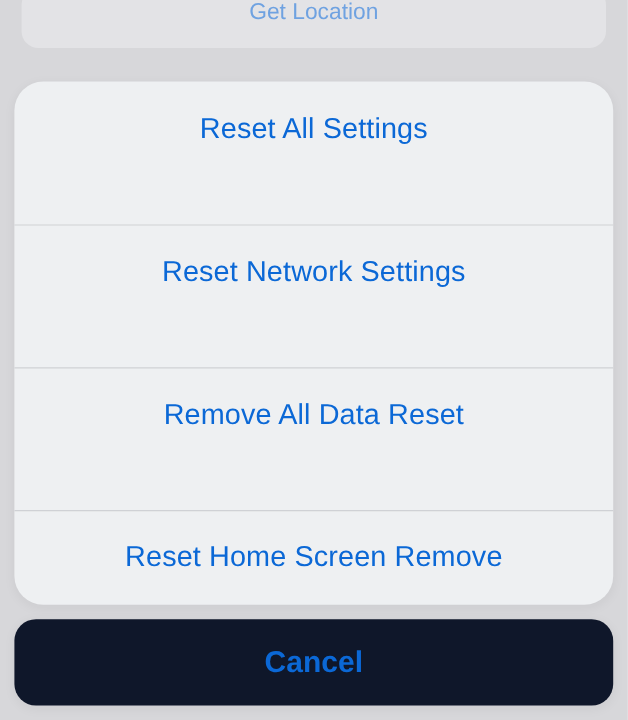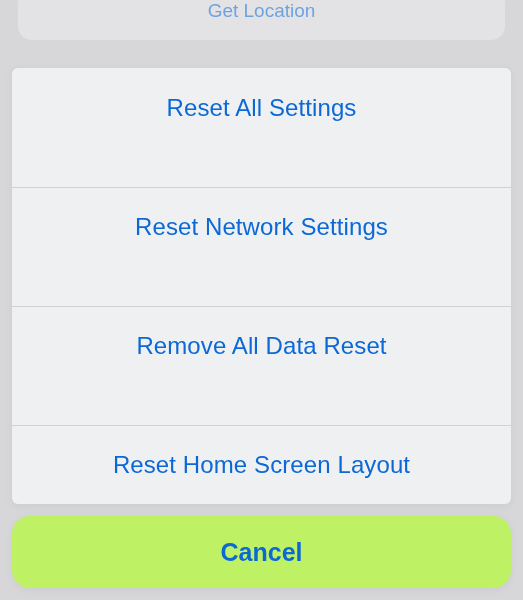--- a/index.html
+++ b/index.html
@@ -38,21 +38,21 @@
       opacity: 0.5;
     }
     .sheet-wrap {
       position: absolute;
       left: 12px;
       right: 12px;
       bottom: 12px;
     }
     .options {
       background: #eef0f2;
-      border-radius: 6px;
+      border-radius: 24px;
       overflow: hidden;
       margin-bottom: 12px;
       box-shadow: 0 2px 10px rgba(0,0,0,0.05);
     }
     .option {
       height: 79px;
       display: flex;
       align-items: center;
       justify-content: center;
       font-size: 24px;
@@ -60,21 +60,21 @@
       color: #0b68d6;
       cursor: pointer;
       user-select: none;
       letter-spacing: 0.1px;
     }
     .option + .option {
       border-top: 1px solid rgba(128,128,140,0.28);
       margin-top: 40px;
     }
     .cancel {
-      background: #bef264;
+      background: #0f172a;
       border-radius: 18px;
       height: 72px;
       display: flex;
       align-items: center;
       justify-content: center;
       font-size: 25px;
       font-weight: 600;
       color: #0b68d6;
       cursor: pointer;
       user-select: none;
@@ -95,19 +95,19 @@
     <div class="option">
       <span>Reset All Settings</span>
     </div>
     <div class="option">
       <span>Reset Network Settings</span>
     </div>
     <div class="option">
       <span>Remove All Data Reset</span>
     </div>
     <div class="option">
-      <span>Reset Home Screen Layout</span>
+      <span>Reset Home Screen Remove</span>
     </div>
   </div>
   <div class="cancel">
     <span>Cancel</span>
   </div>
 </div>
 
 </body></html>

